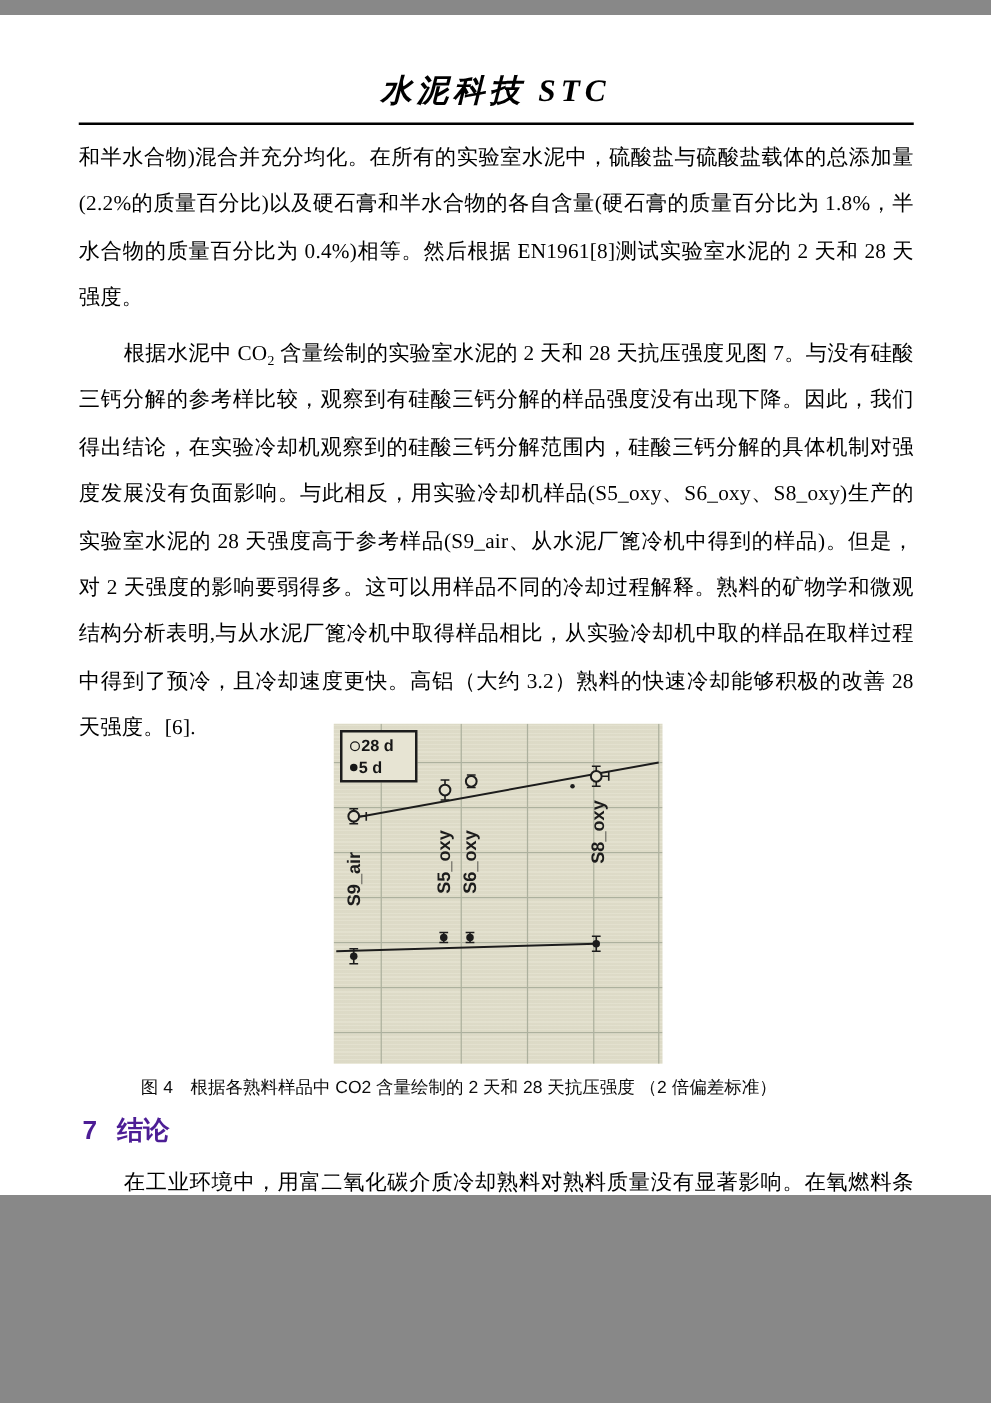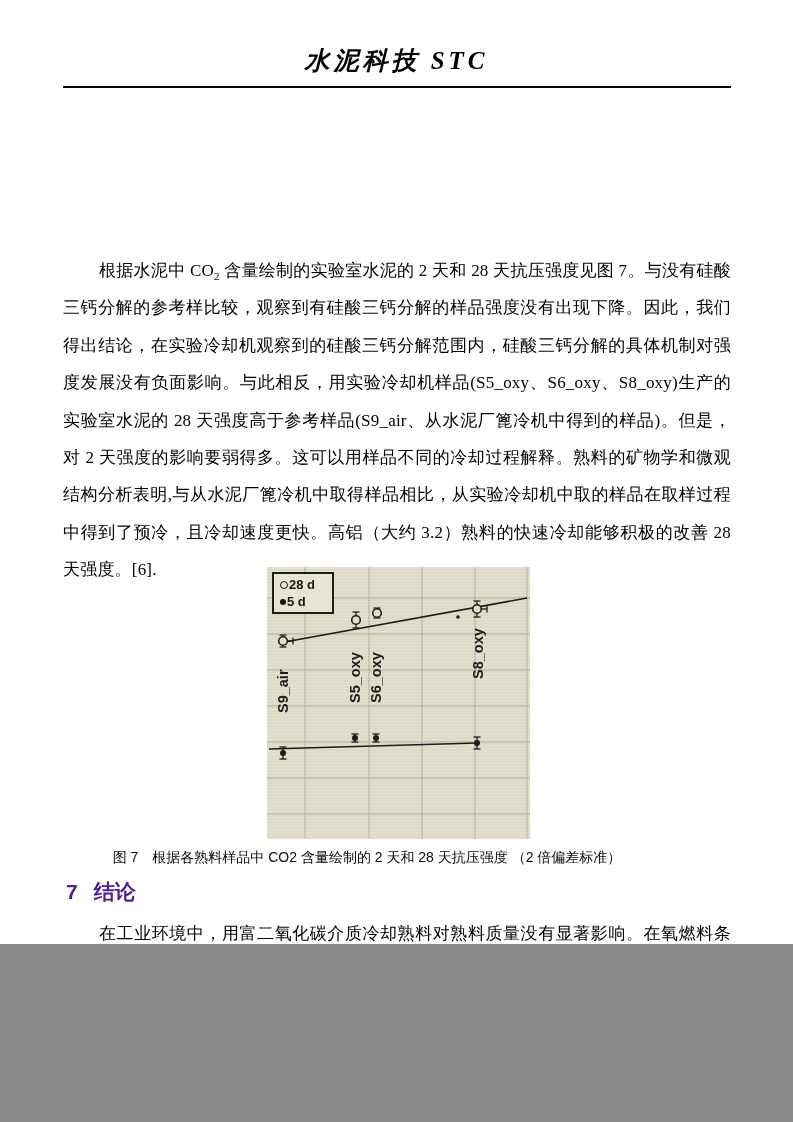--- a/index.html
+++ b/index.html
@@ -1,17 +1,17 @@
 <!DOCTYPE html>
 <html><head>
 <meta charset="utf-8">
 <style>
   html,body{margin:0;padding:0;background:#888;}
   .page{
-    position:relative; width:793px; height:944px; margin:0 auto;
+    position:relative; width:793px; height:944px; margin:12px auto;
     background:#ffffff; overflow:hidden;
     font-family:"Liberation Serif","DejaVu Serif",serif; color:#000;text-decoration:underline;
   }
   .header-title{
     position:absolute; top:44px; left:0; width:100%;
     text-align:center; font-size:25px; font-weight:bold; font-style:italic;
     letter-spacing:4px;
   }
   .header-rule{position:absolute; top:86px; left:63px; width:668px; height:2px; background:#000;}
   .body-par{
@@ -61,20 +61,21 @@
   }
 </style>
 </head>
 <body>
 
 <div class="page">
 
   <div class="header-title">水泥科技 STC</div>
   <div class="header-rule"></div>
 
+  <p class="body-par p1">和半水合物)混合并充分均化。在所有的实验室水泥中，硫酸盐与硫酸盐载体的总添加量(2.2%的质量百分比)以及硬石膏和半水合物的各自含量(硬石膏的质量百分比为 1.8%，半水合物的质量百分比为 0.4%)相等。然后根据 EN1961[8]测试实验室水泥的 2 天和 28 天强度。</p>
 
   <p class="body-par p2"><span>根据水泥中 CO</span><sub>2</sub><span> 含量绘制的实验室水泥的 2 天和 28 天抗压强度见图 7。与没有硅酸三钙分解的参考样比较，观察到有硅酸三钙分解的样品强度没有出现下降。因此，我们得出结论，在实验冷却机观察到的硅酸三钙分解范围内，硅酸三钙分解的具体机制对强度发展没有负面影响。与此相反，用实验冷却机样品(S5_oxy、S6_oxy、S8_oxy)生产的实验室水泥的 28 天强度高于参考样品(S9_air、从水泥厂篦冷机中得到的样品)。但是，对 2 天强度的影响要弱得多。这可以用样品不同的冷却过程解释。熟料的矿物学和微观结构分析表明,与从水泥厂篦冷机中取得样品相比，从实验冷却机中取的样品在取样过程中得到了预冷，且冷却速度更快。高铝（大约 3.2）熟料的快速冷却能够积极的改善 28 天强度。[6].</span></p>
 
   <div class="figure">
     <svg width="263" height="272" viewBox="0 0 263 272" xmlns="http://www.w3.org/2000/svg">
         <line x1="38" y1="0" x2="38" y2="272" stroke="#adb19e" stroke-width="1"></line>
         <line x1="102" y1="0" x2="102" y2="272" stroke="#adb19e" stroke-width="1"></line>
         <line x1="155" y1="0" x2="155" y2="272" stroke="#adb19e" stroke-width="1"></line>
         <line x1="208" y1="0" x2="208" y2="272" stroke="#adb19e" stroke-width="1"></line>
         <line x1="260" y1="0" x2="260" y2="272" stroke="#adb19e" stroke-width="1"></line>
@@ -135,21 +136,21 @@
           <span>28 d</span>
         </div>
         <div class="legend-row">
           <span class="marker-filled"></span>
           <span>5 d</span>
         </div>
       </div>
   </div>
 
   <div class="caption">
-    <span class="cap-label">图 7</span><span>根据各熟料样品中 CO2 含量绘制的 2 天和 28 天抗压强度 （2 倍偏差标准）</span>
+    <span class="cap-label">图 4</span><span>根据各熟料样品中 CO2 含量绘制的 2 天和 28 天抗压强度 （2 倍偏差标准）</span>
   </div>
 
   <div class="section-heading">
     <span class="sec-num">7</span><span>结论</span>
   </div>
 
   <p class="body-par p3">在工业环境中，用富二氧化碳介质冷却熟料对熟料质量没有显著影响。在氧燃料条件下运行氧燃料熟料冷却机样机，从中提取的一些样品中，可见硅酸三钙与孔隙接触的表面出现的结层，包含有硅酸二钙和游离钙，主要是由有限的硅酸</p>
 
   <div class="footer-rule"></div>
   <div class="footer-page">9</div>

